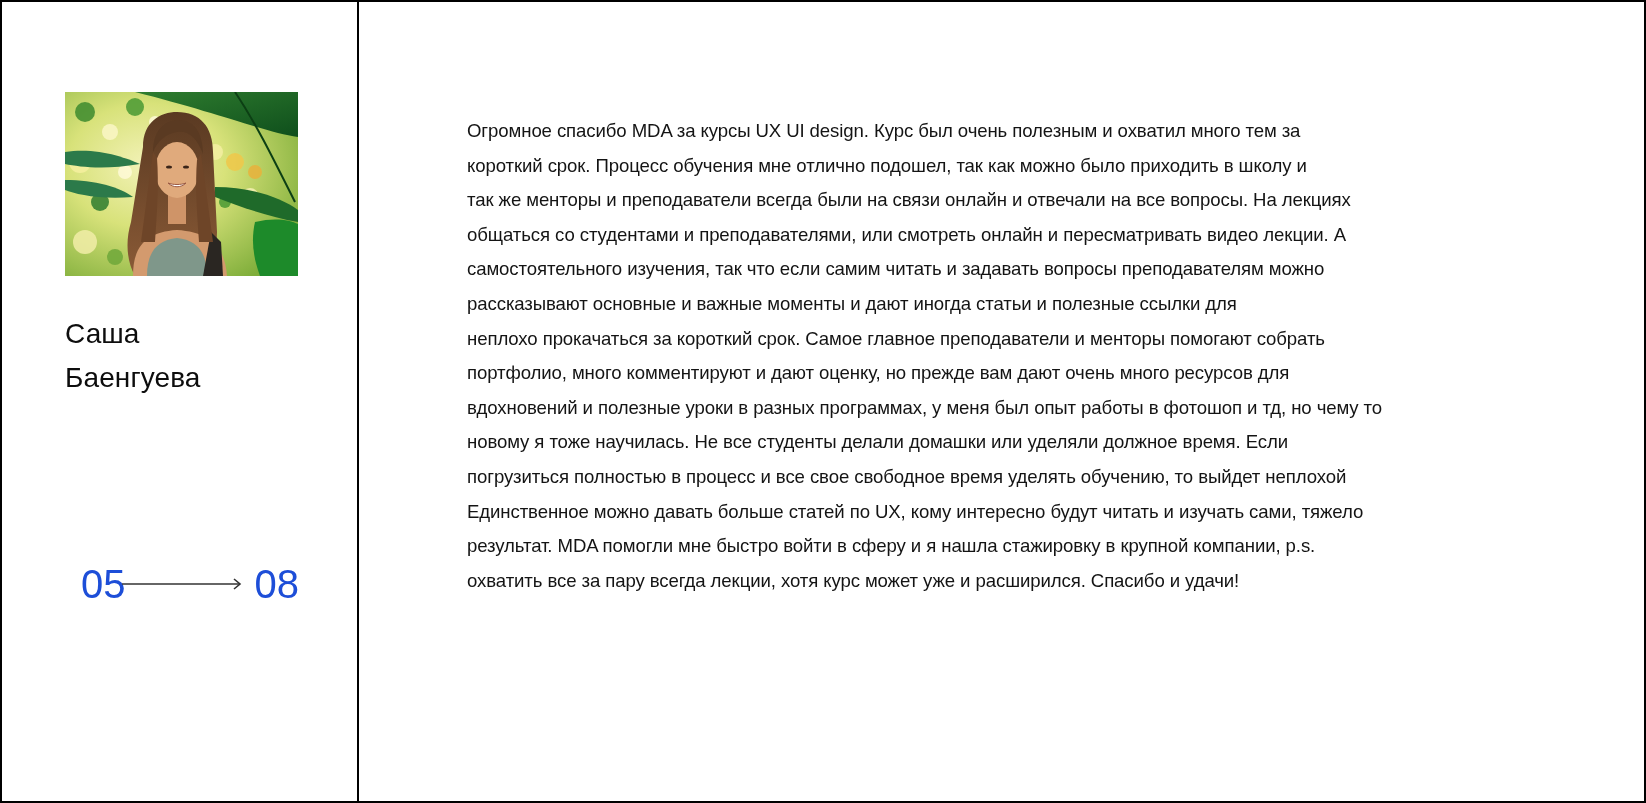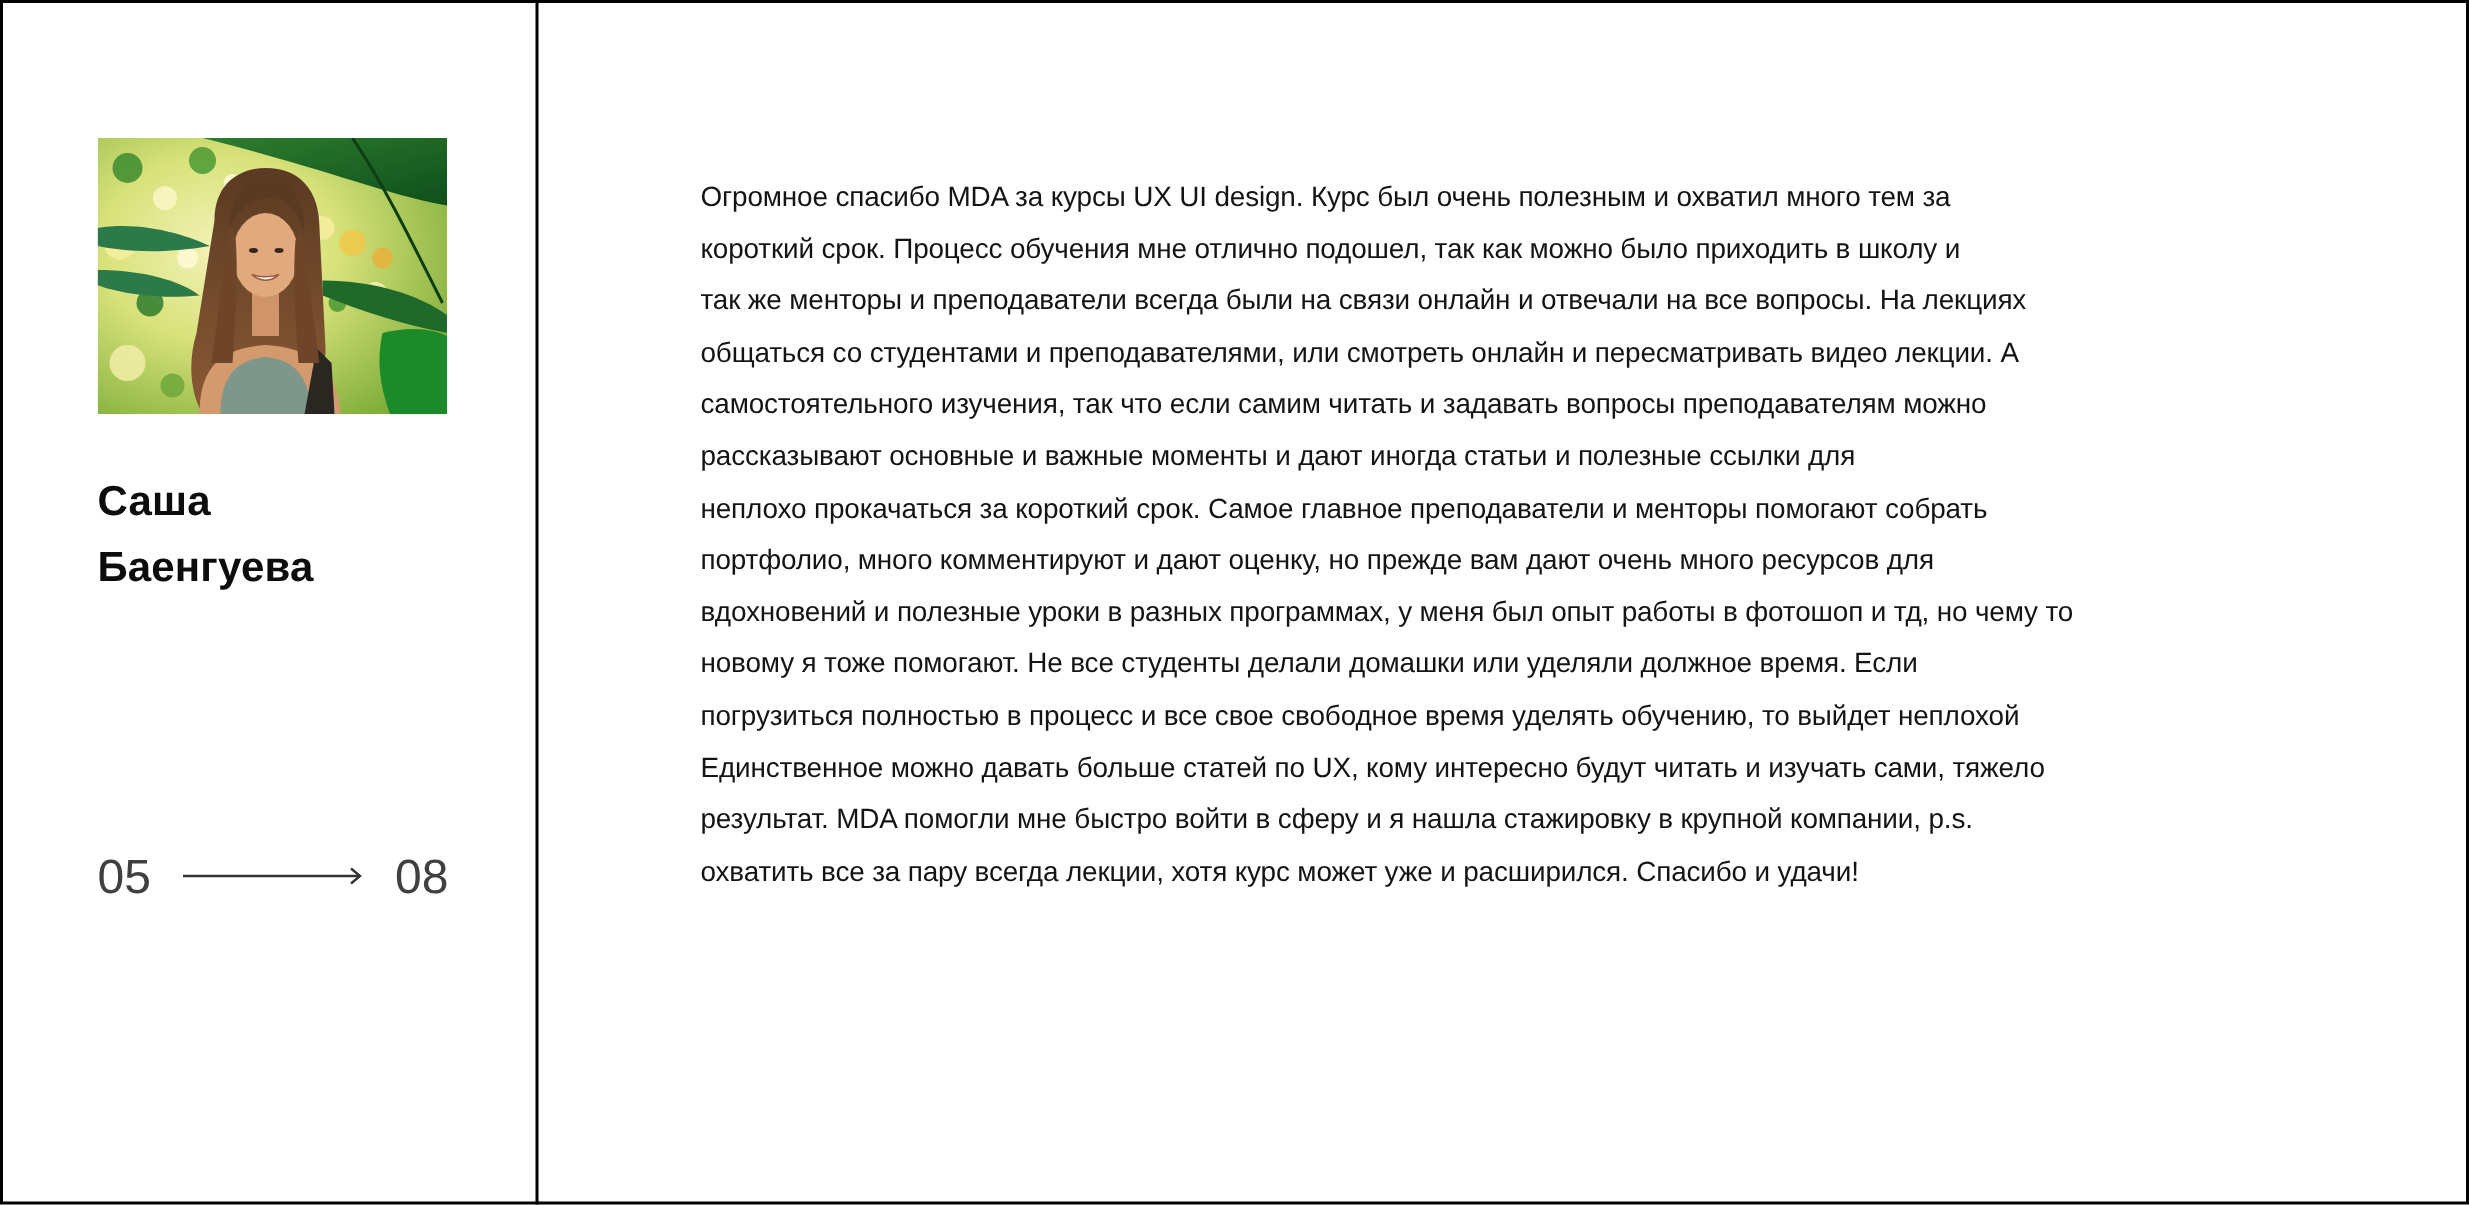--- a/index.html
+++ b/index.html
@@ -45,34 +45,35 @@
       position: absolute;
       left: 63px;
       top: 310px;
       font-size: 28px;
       line-height: 44px;
       letter-spacing: 0.1px;
       color: #0d0d0d;
       margin: 0;
       font-weight: normal;
     }
-    .name span { display: block; font-weight: bold; }
+    .name span { display: block; }
     .pager {
       position: absolute;
       left: 63px;
       top: 560px;
       width: 234px;
       height: 44px;
     }
     .pager .num {
       position: absolute;
       top: 0;
-      font-size: 32px;
+      font-size: 40px;
       line-height: 44px;
-      color: #404040;
+      color: #1d4ed8;
+      margin-left: 16px;
     }
     .pager .current { left: 0; }
     .pager .total { right: 0; }
     .pager .arrow {
       position: absolute;
       left: 57px;
       top: 15px;
       width: 120px;
       height: 14px;
     }
@@ -181,20 +182,20 @@
   <p class="review">
     <span class="line">Огромное спасибо MDA за курсы UX UI design. Курс был очень полезным и охватил много тем за</span>
     <span class="line">короткий срок. Процесс обучения мне отлично подошел, так как можно было приходить в школу и</span>
     <span class="line">так же менторы и преподаватели всегда были на связи онлайн и отвечали на все вопросы. На лекциях</span>
     <span class="line">общаться со студентами и преподавателями, или смотреть онлайн и пересматривать видео лекции. А</span>
     <span class="line">самостоятельного изучения, так что если самим читать и задавать вопросы преподавателям можно</span>
     <span class="line">рассказывают основные и важные моменты и дают иногда статьи и полезные ссылки для</span>
     <span class="line">неплохо прокачаться за короткий срок. Самое главное преподаватели и менторы помогают собрать</span>
     <span class="line">портфолио, много комментируют и дают оценку, но прежде вам дают очень много ресурсов для</span>
     <span class="line">вдохновений и полезные уроки в разных программах, у меня был опыт работы в фотошоп и тд, но чему то</span>
-    <span class="line">новому я тоже помогают. Не все студенты делали домашки или уделяли должное время. Если</span>
+    <span class="line">новому я тоже научилась. Не все студенты делали домашки или уделяли должное время. Если</span>
     <span class="line">погрузиться полностью в процесс и все свое свободное время уделять обучению, то выйдет неплохой</span>
     <span class="line">Единственное можно давать больше статей по UX, кому интересно будут читать и изучать сами, тяжело</span>
     <span class="line">результат. MDA помогли мне быстро войти в сферу и я нашла стажировку в крупной компании, p.s.</span>
     <span class="line">охватить все за пару всегда лекции, хотя курс может уже и расширился. Спасибо и удачи!</span>
   </p>
 
 </div>
 
 </body></html>

